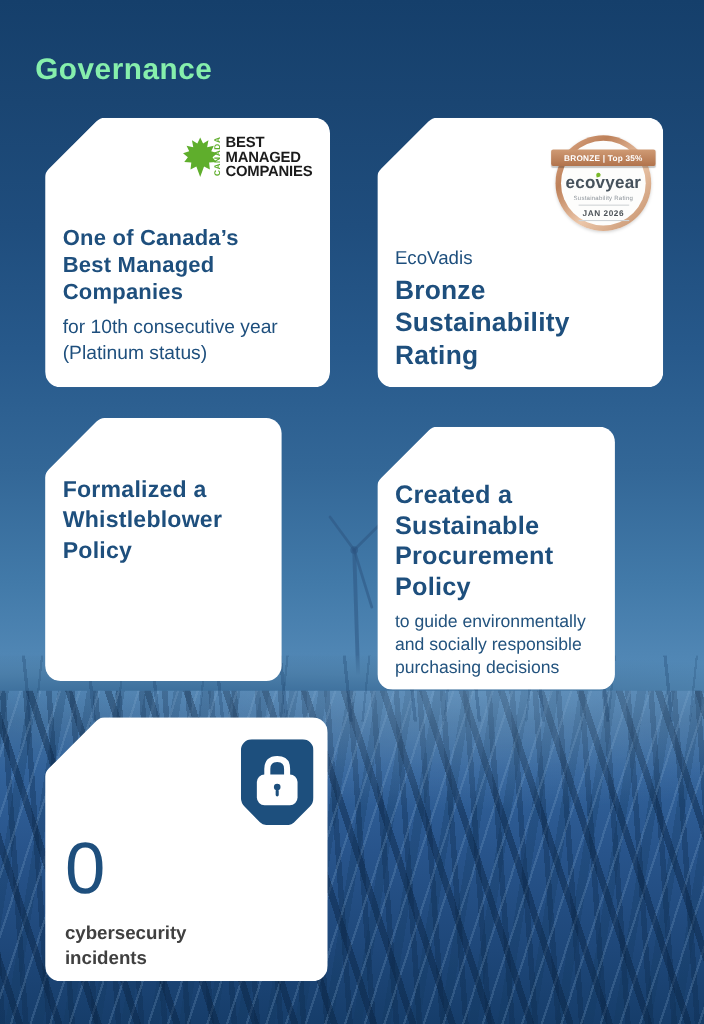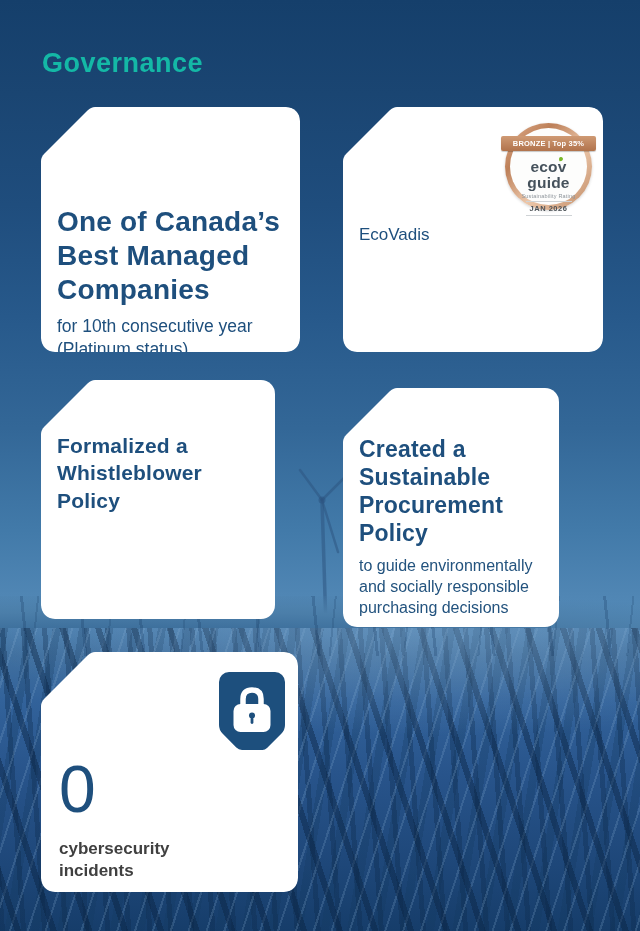--- a/index.html
+++ b/index.html
@@ -22,40 +22,40 @@
       repeating-linear-gradient(72deg, rgba(10,35,65,0) 0 14px, rgba(10,35,65,.45) 14px 20px, rgba(10,35,65,0) 20px 34px),
       repeating-linear-gradient(108deg, rgba(140,178,214,.22) 0 2px, rgba(140,178,214,0) 2px 17px),
       repeating-linear-gradient(86deg, rgba(14,44,78,.38) 0 5px, rgba(14,44,78,0) 5px 21px),
       repeating-linear-gradient(99deg, rgba(20,58,96,.30) 0 8px, rgba(20,58,96,0) 8px 26px);}
   .wheat-spikes{position:absolute;left:0;top:596px;width:100%;height:60px;opacity:.5;
     background:
       repeating-linear-gradient(84deg, rgba(25,60,100,0) 0 26px, rgba(25,60,100,.55) 26px 29px, rgba(25,60,100,0) 29px 58px),
       repeating-linear-gradient(96deg, rgba(30,68,108,0) 0 37px, rgba(30,68,108,.45) 37px 39px, rgba(30,68,108,0) 39px 74px);}
 
   
-  .page-title{position:absolute;left:42px;top:30px;color:#14b8a6;font-size:27px;font-weight:700;letter-spacing:.5px;}
+  .page-title{position:absolute;left:32px;top:30px;color:#86efac;font-size:27px;font-weight:700;letter-spacing:.5px;}
 
   
   .card{position:absolute;background:#ffffff;border-radius:14px;color:#1e4f7d;}
   #card-best-managed{left:41px;top:107px;width:259px;height:245px;}
   #card-ecovadis   {left:343px;top:107px;width:260px;height:245px;}
-  #card-whistleblower{left:41px;top:380px;width:234px;height:239px;}
+  #card-whistleblower{left:41px;top:380px;width:215px;height:239px;}
   #card-procurement{left:343px;top:388px;width:216px;height:239px;}
   #card-cyber      {left:41px;top:652px;width:257px;height:240px;}
 
   .pre{white-space:pre-line;}
   .card-heading{color:#1e4f7d;font-weight:700;letter-spacing:.2px;}
   .card-body{color:#23537e;font-weight:500;}
 
   
   #card-best-managed .inner{position:relative;width:100%;height:100%;padding:16px;box-sizing:border-box;}
   .bm-logo{position:absolute;top:16px;right:16px;display:flex;align-items:center;}
   .bm-country{writing-mode:vertical-rl;transform:rotate(180deg);font-size:7.5px;font-weight:700;color:#5fae2c;letter-spacing:.6px;margin-left:-7px;}
   .bm-lines{font-size:13.5px;line-height:13px;font-weight:700;color:#1b1b1b;letter-spacing:-.2px;margin-left:3px;}
-  #card-best-managed .card-heading{margin-top:82px;font-size:28px;line-height:1.22;}
+  #card-best-managed .card-heading{margin-top:82px;font-size:20px;line-height:1.22;}
   #card-best-managed .card-sub{margin-top:8px;font-size:17.5px;line-height:1.28;font-weight:500;}
 
   
   #card-ecovadis .inner{position:relative;width:100%;height:100%;padding:16px;box-sizing:border-box;}
   .badge{position:absolute;top:16px;right:11px;width:87px;height:87px;border-radius:50%;
     background:linear-gradient(135deg,#e3b190 0%,#bd8059 28%,#ecc7aa 58%,#c08a64 100%);
     box-shadow:0 1px 3px rgba(0,0,0,.18);}
   .badge-inner{position:absolute;inset:5px;border-radius:50%;background:#fdfdfc;}
   .badge-banner{position:absolute;top:13px;left:-4px;right:-4px;height:15px;border-radius:2px;
     background:linear-gradient(180deg,#cf9a74,#b1734c);
@@ -99,41 +99,53 @@
 </svg>
 <div class="hill"></div>
 <div class="field"></div>
 <div class="wheat"></div>
 <div class="wheat-spikes"></div>
 
 <h1 class="page-title">Governance</h1>
 
 <section class="card" id="card-best-managed" style="clip-path: path(&quot;M 54 0 H 245 Q 259 0 259 14 V 231 Q 259 245 245 245 H 14 Q 0 245 0 231 V 54 Q 0 50 3.5 46.5 L 46.5 3.5 Q 50 0 54 0 Z&quot;);">
   <div class="inner">
+    <div class="bm-logo">
+      <svg width="36" height="38" viewBox="0 0 36 38">
+        <path fill="#5fae2c" d="M18 1l2.6 5.4 4.9-2.9-1.2 6.4 6.1-1.4-2.4 5 5.6 1.8-4.4 3.7 3.3 4.2-6.4.6.7 6.2-5.3-2.7L18 37l-3.5-9.7-5.3 2.7.7-6.2-6.4-.6 3.3-4.2-4.4-3.7 5.6-1.8-2.4-5 6.1 1.4-1.2-6.4 4.9 2.9z"></path>
+      </svg>
+      <span class="bm-country">CANADA</span>
+      <span class="bm-lines pre">BEST
+MANAGED
+COMPANIES</span>
+    </div>
     <div class="card-heading pre">One of Canada’s
 Best Managed
 Companies</div>
     <div class="card-sub pre">for 10th consecutive year
 (Platinum status)</div>
   </div>
 </section>
 
 <section class="card" id="card-ecovadis" style="clip-path: path(&quot;M 54 0 H 246 Q 260 0 260 14 V 231 Q 260 245 246 245 H 14 Q 0 245 0 231 V 54 Q 0 50 3.5 46.5 L 46.5 3.5 Q 50 0 54 0 Z&quot;);">
   <div class="inner">
     <div class="badge">
       <div class="badge-inner">
-        <div class="badge-brand"><span>eco</span><span class="v">v</span><span>guide</span></div>
+        <div class="badge-brand"><span>eco</span><span class="v">v</span><span>year</span></div>
         <div class="badge-small">Sustainability Rating</div>
         <div class="badge-rule"></div>
         <div class="badge-date">JAN 2026</div>
         <div class="badge-rule"></div>
       </div>
       <div class="badge-banner">BRONZE | Top 35%</div>
     </div>
     <div class="card-label">EcoVadis</div>
+    <div class="card-heading pre">Bronze
+Sustainability
+Rating</div>
   </div>
 </section>
 
 <section class="card" id="card-whistleblower" style="clip-path: path(&quot;M 54 0 H 245 Q 259 0 259 14 V 225 Q 259 239 245 239 H 14 Q 0 239 0 225 V 54 Q 0 50 3.5 46.5 L 46.5 3.5 Q 50 0 54 0 Z&quot;);">
   <div class="inner">
     <div class="card-heading pre">Formalized a
 Whistleblower Policy</div>
   </div>
 </section>
 

